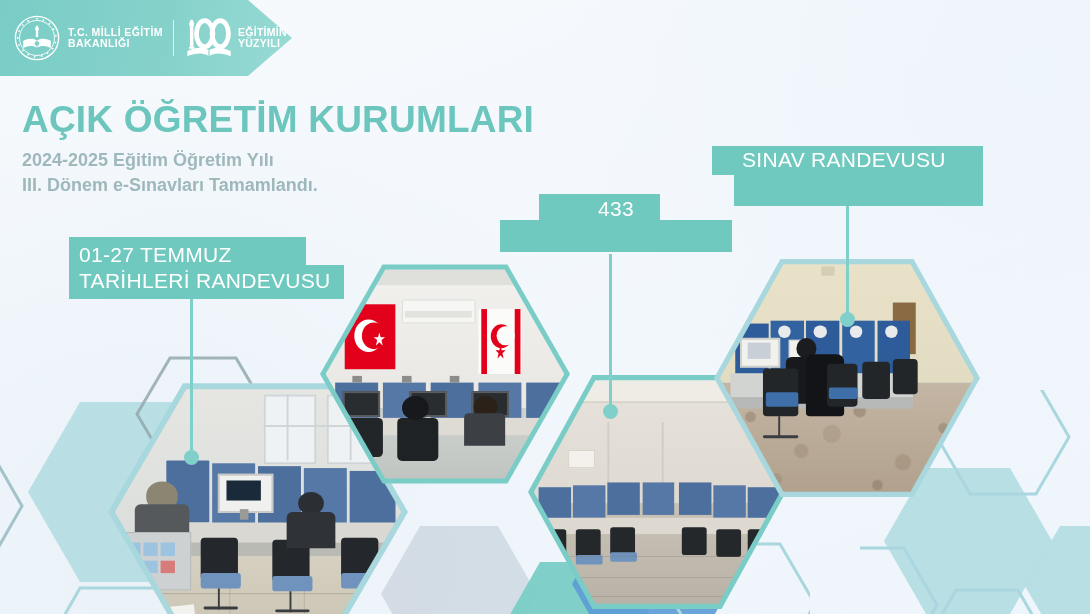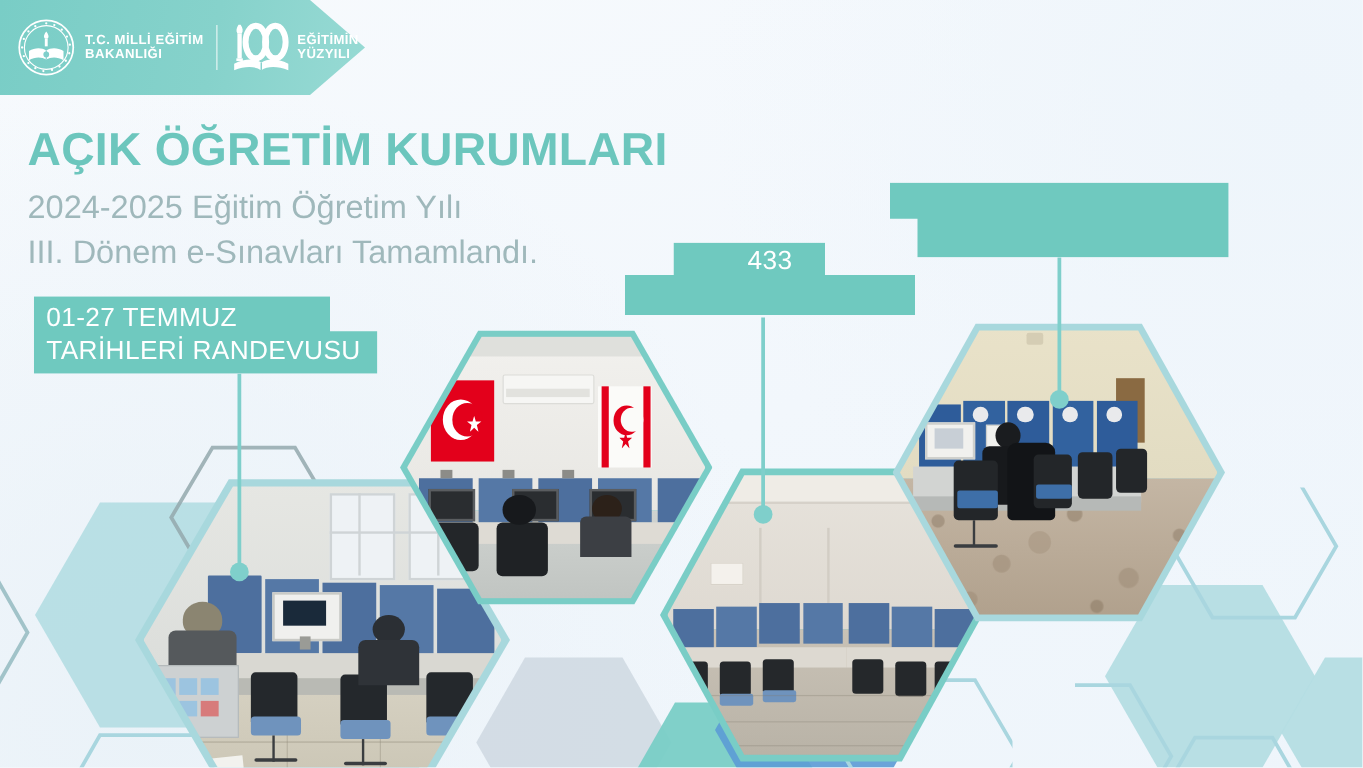--- a/index.html
+++ b/index.html
@@ -47,21 +47,21 @@
   }
 
   
   #title{
     position:absolute;left:22px;top:99px;
     font-size:37px;font-weight:bold;letter-spacing:.2px;
     color:#6cc6bd;white-space:nowrap;
   }
   #subtitle{
     position:absolute;left:22px;top:148px;
-    font-size:26px;font-weight:normal;line-height:1.38;
+    font-size:18px;font-weight:bold;line-height:1.38;
     color:#9fb8bb;white-space:nowrap;
   }
 
   
   .callout{position:absolute;}
   .callout .box{
     position:relative;
     background:#6fc9bf;color:#ffffff;
     font-size:21px;line-height:1.22;letter-spacing:.3px;
     padding:5px 10px 6px 10px;box-sizing:border-box;
@@ -72,21 +72,21 @@
   .conn-dot{
     position:absolute;width:15px;height:15px;border-radius:50%;
     background:#7fcfcb;
   }
 
   
   #co-left{left:27px;top:237px;}
   #co-left .box{
     -webkit-clip-path:polygon(0 0,237px 0,237px 28px,275px 28px,275px 62px,0 62px);
     clip-path:polygon(0 0,237px 0,237px 28px,275px 28px,275px 62px,0 62px);
-    width:275px;height:62px;
+    width:275px;height:62px;margin-left:42px;
   }
 
   
   #co-mid{left:500px;top:194px;}
   #co-mid .box{
     -webkit-clip-path:polygon(39px 0,160px 0,160px 26px,232px 26px,232px 60px,0 60px,0 26px,39px 26px);
     clip-path:polygon(39px 0,160px 0,160px 26px,232px 26px,232px 60px,0 60px,0 26px,39px 26px);
     width:232px;height:58px;padding:0;
   }
   #co-mid .r1{text-align:center;width:100%;padding-top:2px;box-sizing:border-box;}
@@ -454,18 +454,19 @@
   <div class="callout" id="co-mid">
     <div class="box">
       <span class="r1">433</span>
     </div>
   </div>
   <div class="conn" style="left:609px;top:254px;height:156px;"></div>
   <div class="conn-dot" style="left:603px;top:404px;"></div>
 
   <div class="callout" id="co-right">
     <div class="box">
+      <span class="r2">SINAV RANDEVUSU</span>
     </div>
   </div>
   <div class="conn" style="left:846px;top:206px;height:112px;"></div>
   <div class="conn-dot" style="left:840px;top:312px;"></div>
 
 </div>
 
 </body></html>

